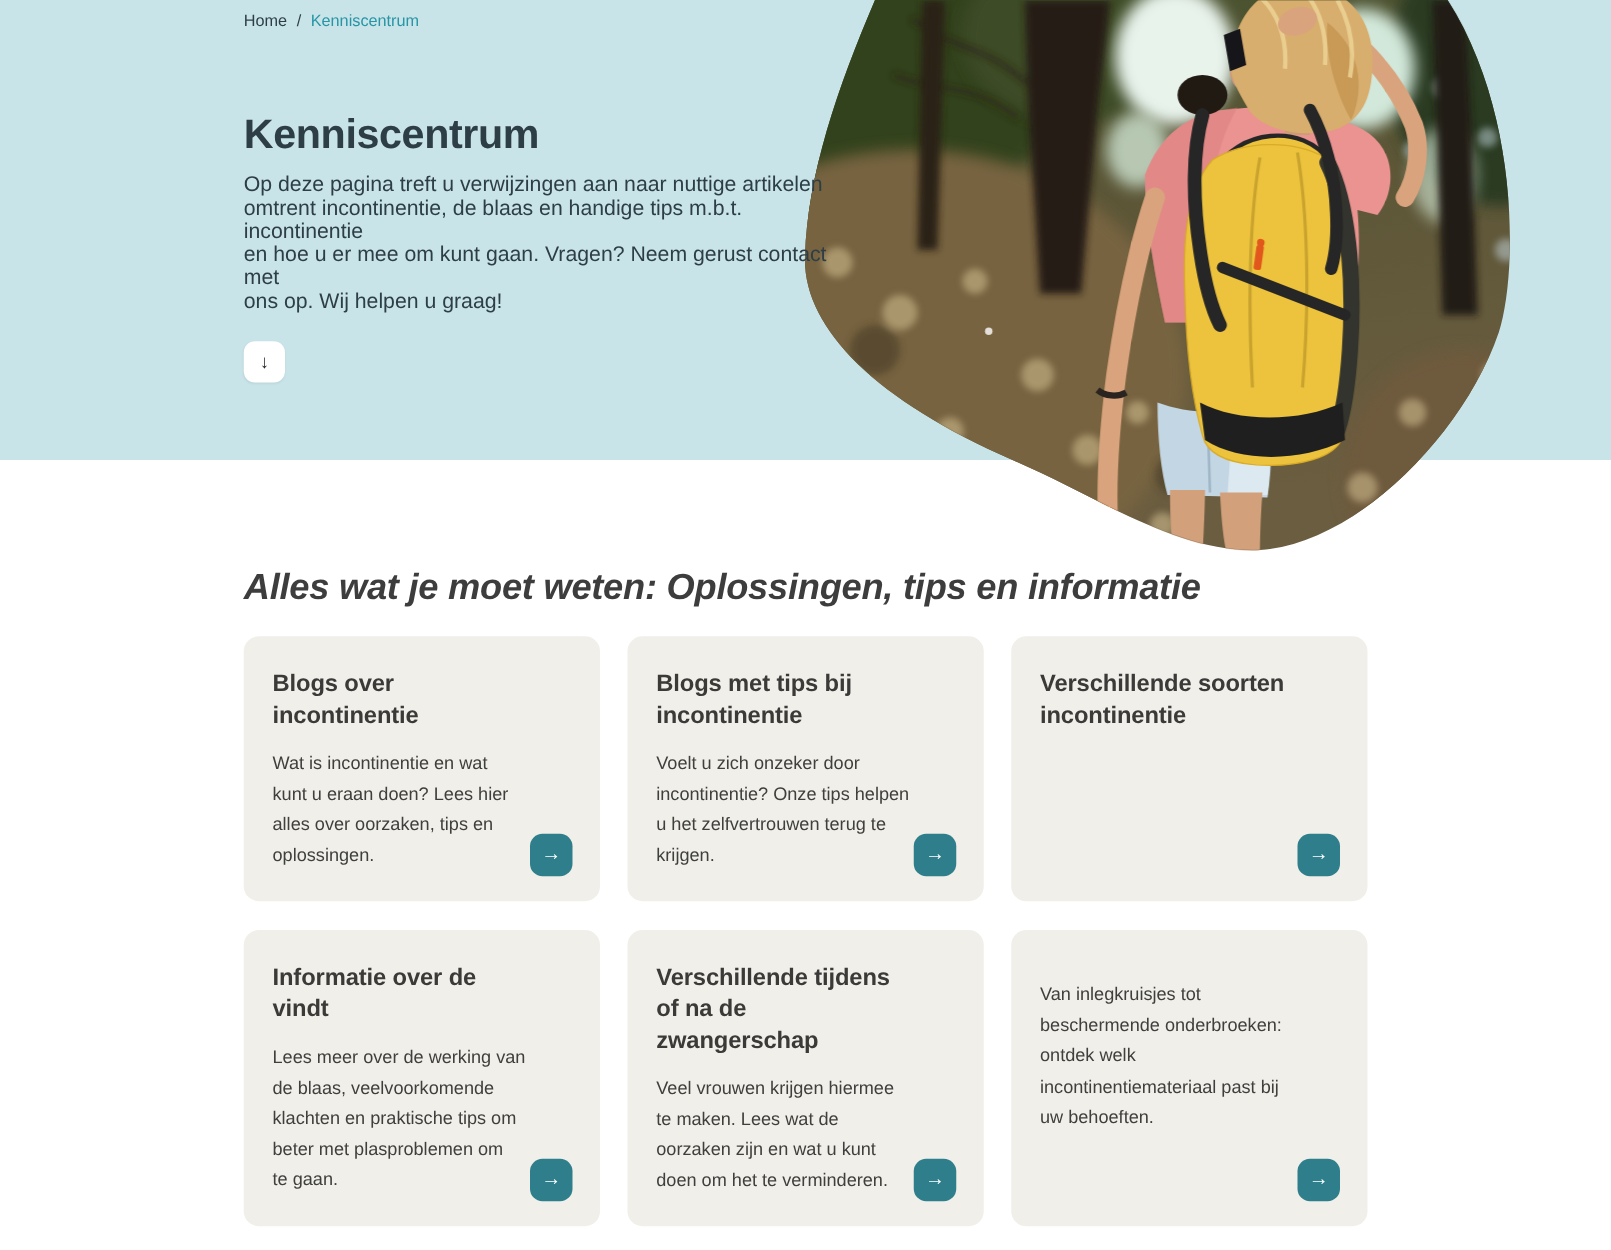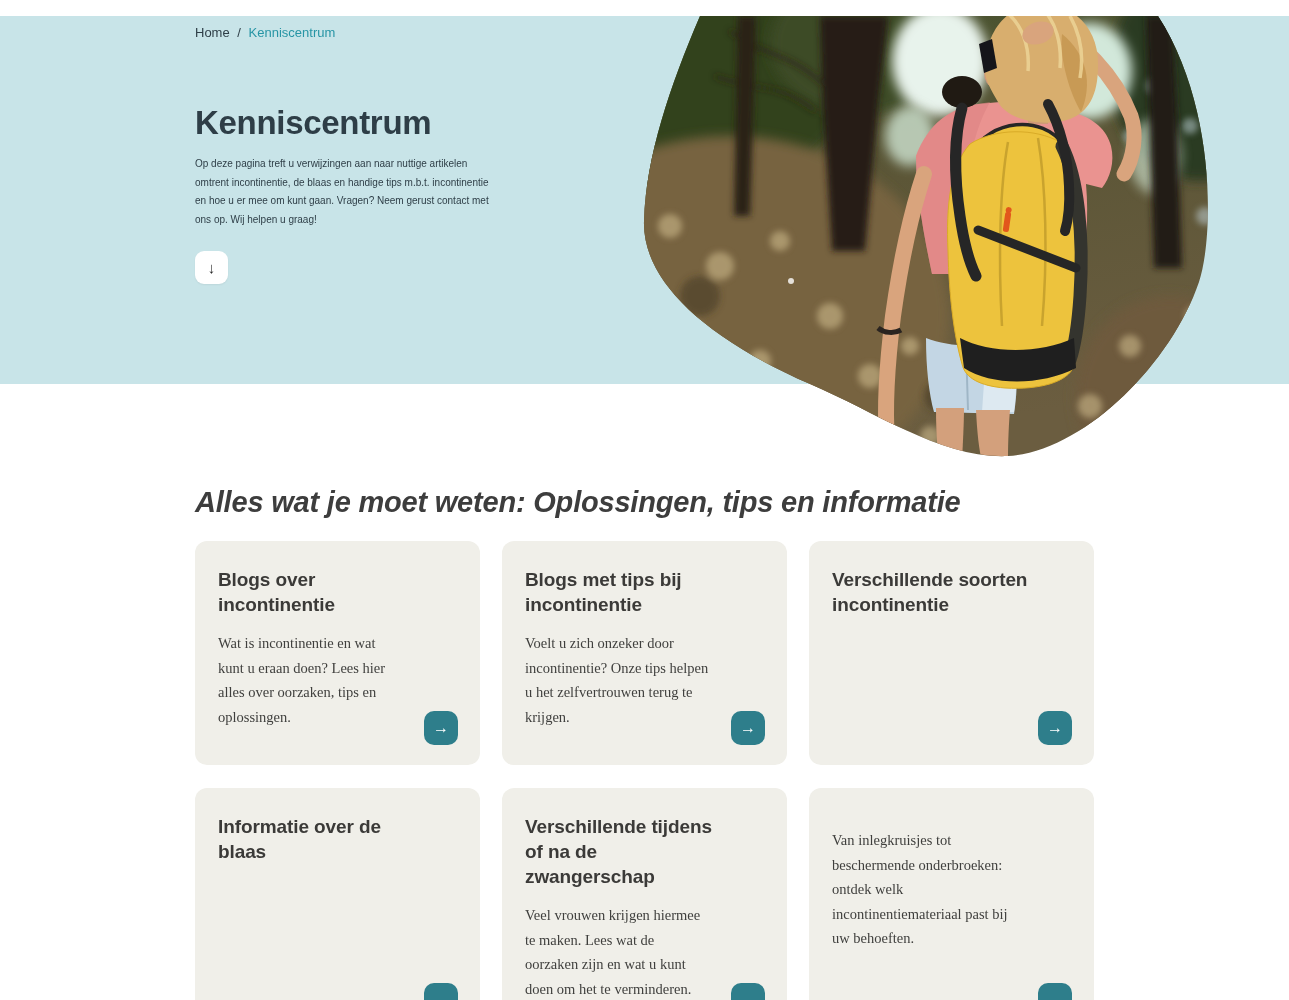--- a/index.html
+++ b/index.html
@@ -12,37 +12,37 @@
     --card-title:#3b3a38;
     --card-text:#3f3f3d;
   }
   *{margin:0;padding:0;box-sizing:border-box;}
   html,body{background:#fff;}
   body{
     width:1289px;height:1000px;margin:0 auto;overflow:hidden;position:relative;
     font-family:"Liberation Sans","DejaVu Sans",sans-serif;
     color:var(--heading-dark);
   }
-  .container{width:899px;margin:16px auto;position:relative;}
+  .container{width:899px;margin:0 auto;position:relative;}
 
   
   .hero{
     position:relative;height:368px;background:var(--header-bg);
   }
   .hero .container{padding-top:9px;}
   .breadcrumb{font-size:13px;color:var(--heading-dark);position:relative;z-index:3;}
   .breadcrumb a{color:var(--heading-dark);text-decoration:none;cursor:pointer;}
   .breadcrumb .sep{margin:0 4px;}
   .breadcrumb .current{color:var(--link-teal);}
   .hero h1{
     margin-top:64px;font-size:33px;font-weight:700;letter-spacing:-0.3px;
     color:var(--heading-dark);position:relative;z-index:3;
   }
   .hero-desc{
-    margin-top:13px;width:480px;font-size:10px;line-height:18.6px;
+    margin-top:13px;width:480px;font-size:17px;line-height:18.6px;
     color:var(--heading-dark);white-space:pre-line;position:relative;z-index:3;
   }
   .scroll-btn{
     margin-top:22px;width:33px;height:33px;border:none;border-radius:9px;
     background:#fff;color:#2b2b2b;font-size:15px;line-height:1;cursor:pointer;
     display:flex;align-items:center;justify-content:center;position:relative;z-index:3;
     box-shadow:0 1px 2px rgba(0,0,0,0.06);
   }
   .hero-photo{
     position:absolute;left:610px;top:0;width:620px;height:445px;z-index:2;pointer-events:none;
@@ -50,29 +50,29 @@
 
   
   .knowledge{padding-top:86px;}
   .knowledge h2{
     font-size:29px;font-weight:700;letter-spacing:-0.2px;color:var(--section-heading);font-style:italic;
   }
   .cards{
     margin-top:22px;display:grid;grid-template-columns:repeat(3,285px);gap:23px 22px;
   }
   .card{
-    background:var(--card-bg);border-radius:12px;padding:26px 24px 36px 23px;position:relative;
+    background:var(--card-bg);border-radius:12px;padding:26px 24px 24px 23px;position:relative;
   }
   .card h3{
     font-size:19px;font-weight:700;line-height:25px;color:var(--card-title);
     white-space:pre-line;letter-spacing:-0.1px;
   }
   .card p{
     margin-top:14px;font-size:14.5px;line-height:24.5px;color:var(--card-text);
-    white-space:pre-line;max-width:212px;font-family:Liberation Serif, serif;
+    white-space:pre-line;max-width:212px;
   }
   .card-btn{
     position:absolute;right:22px;bottom:20px;width:34px;height:34px;border:none;
     border-radius:10px;background:var(--accent-teal);color:#fff;font-size:16px;line-height:1;
     display:flex;align-items:center;justify-content:center;cursor:pointer;
   }
 </style>
 </head>
 <body>
 
@@ -253,21 +253,26 @@
     </article>
     <article class="card">
       <h3>Verschillende soorten
 incontinentie</h3>
       <button class="card-btn">
         <span>→</span>
       </button>
     </article>
     <article class="card">
       <h3>Informatie over de
-blaas</h3>
+vindt</h3>
+      <p>Lees meer over de werking van
+de blaas, veelvoorkomende
+klachten en praktische tips om
+beter met plasproblemen om
+te gaan.</p>
       <button class="card-btn">
         <span>→</span>
       </button>
     </article>
     <article class="card">
       <h3>Verschillende tijdens
 of na de
 zwangerschap</h3>
       <p>Veel vrouwen krijgen hiermee
 te maken. Lees wat de

